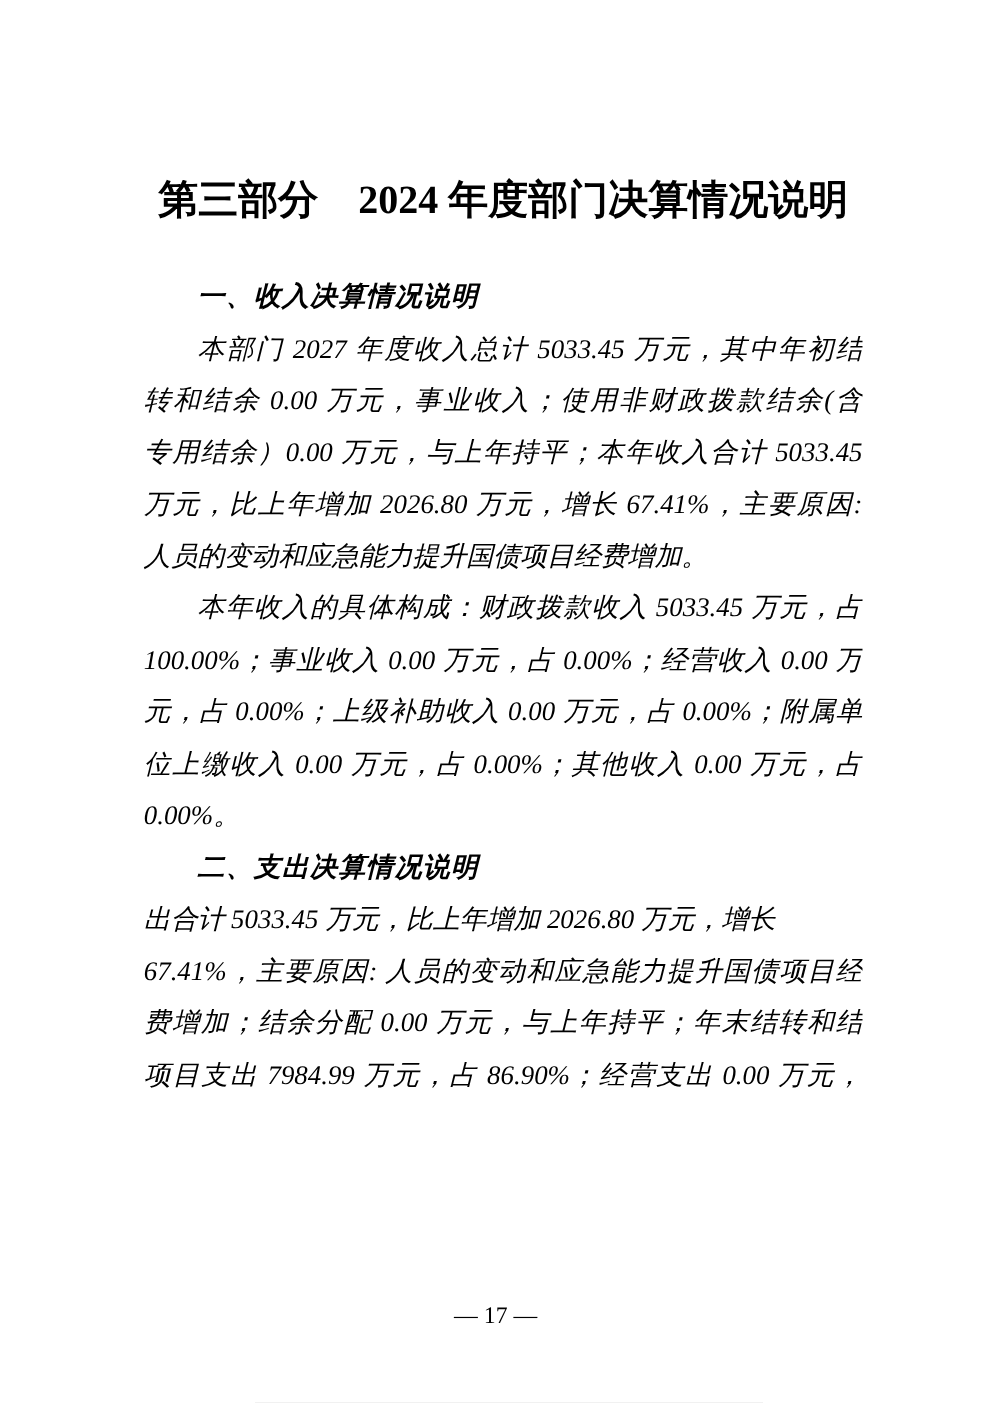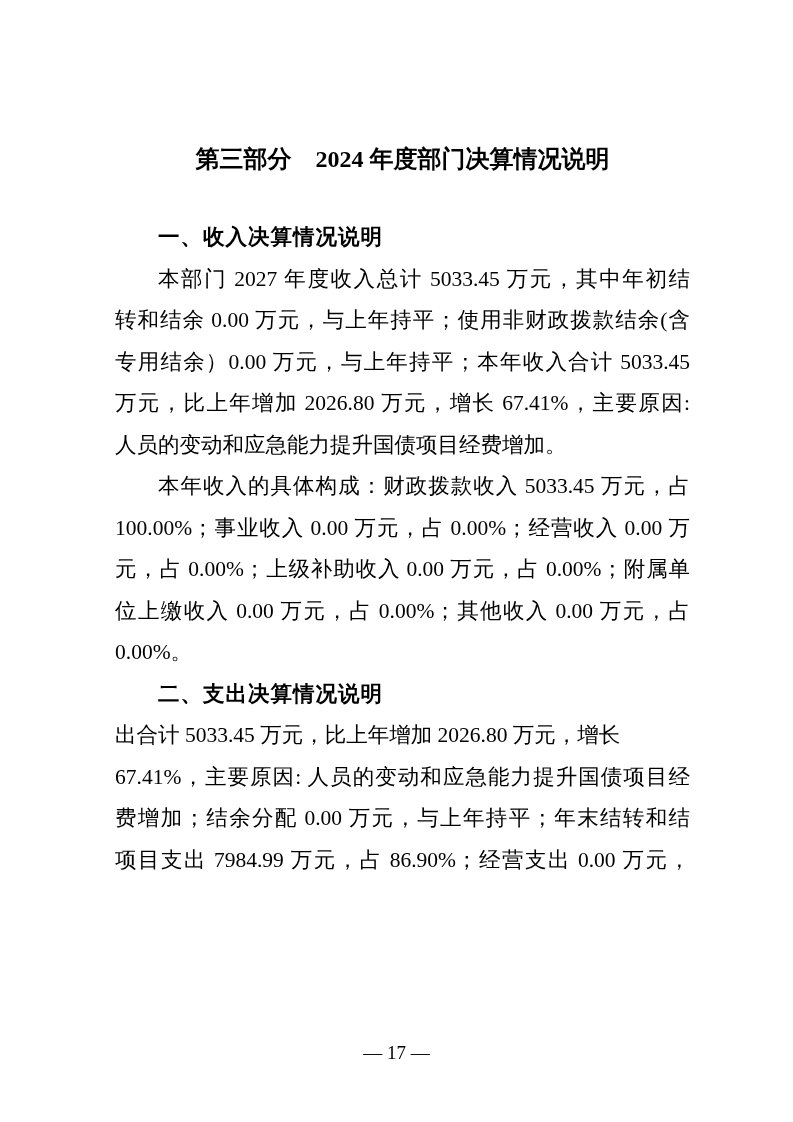--- a/index.html
+++ b/index.html
@@ -15,36 +15,37 @@
     overflow: hidden;
   }
   .doc-title {
     position: absolute;
     top: 136px;
     left: 115px;
     width: 575px;
     text-align: center;
     font-family: "Liberation Serif", serif;
     font-weight: bold;
-    font-size: 24px;
+    font-size: 32px;
     line-height: 46px;
     white-space: nowrap;
   }
   .body-text {
     position: absolute;
     top: 217px;
     left: 115px;
     width: 575px;
     font-size: 21.5px;
     line-height: 41.5px;
   }
   .line {
     width: 100%;
     white-space: nowrap;
     overflow: hidden;
+    font-style: italic;
   }
   .fill {
     text-align: justify;
     text-align-last: justify;
     text-justify: inter-character;
   }
   .indent { text-indent: 43px; }
   .heading-line {
     font-family: "Liberation Sans", sans-serif;
     font-weight: bold;
@@ -68,21 +69,21 @@
 
 <div class="page">
 
   <h1 class="doc-title">第三部分　2024 年度部门决算情况说明</h1>
 
   <div class="body-text">
 
     <div class="line heading-line">一、收入决算情况说明</div>
 
     <div class="line fill indent">本部门 2027 年度收入总计 5033.45 万元，其中年初结</div>
-    <div class="line fill">转和结余 0.00 万元，与上年持平；使用非财政拨款结余(含</div>
+    <div class="line fill">转和结余 0.00 万元，事业收入；使用非财政拨款结余(含</div>
     <div class="line fill">专用结余）0.00 万元，与上年持平；本年收入合计 5033.45</div>
     <div class="line fill">万元，比上年增加 2026.80 万元，增长 67.41%，主要原因:</div>
     <div class="line">人员的变动和应急能力提升国债项目经费增加。</div>
 
     <div class="line fill indent">本年收入的具体构成：财政拨款收入 5033.45 万元，占</div>
     <div class="line fill">100.00%；事业收入 0.00 万元，占 0.00%；经营收入 0.00 万</div>
     <div class="line fill">元，占 0.00%；上级补助收入 0.00 万元，占 0.00%；附属单</div>
     <div class="line fill">位上缴收入 0.00 万元，占 0.00%；其他收入 0.00 万元，占</div>
     <div class="line">0.00%。</div>
 

